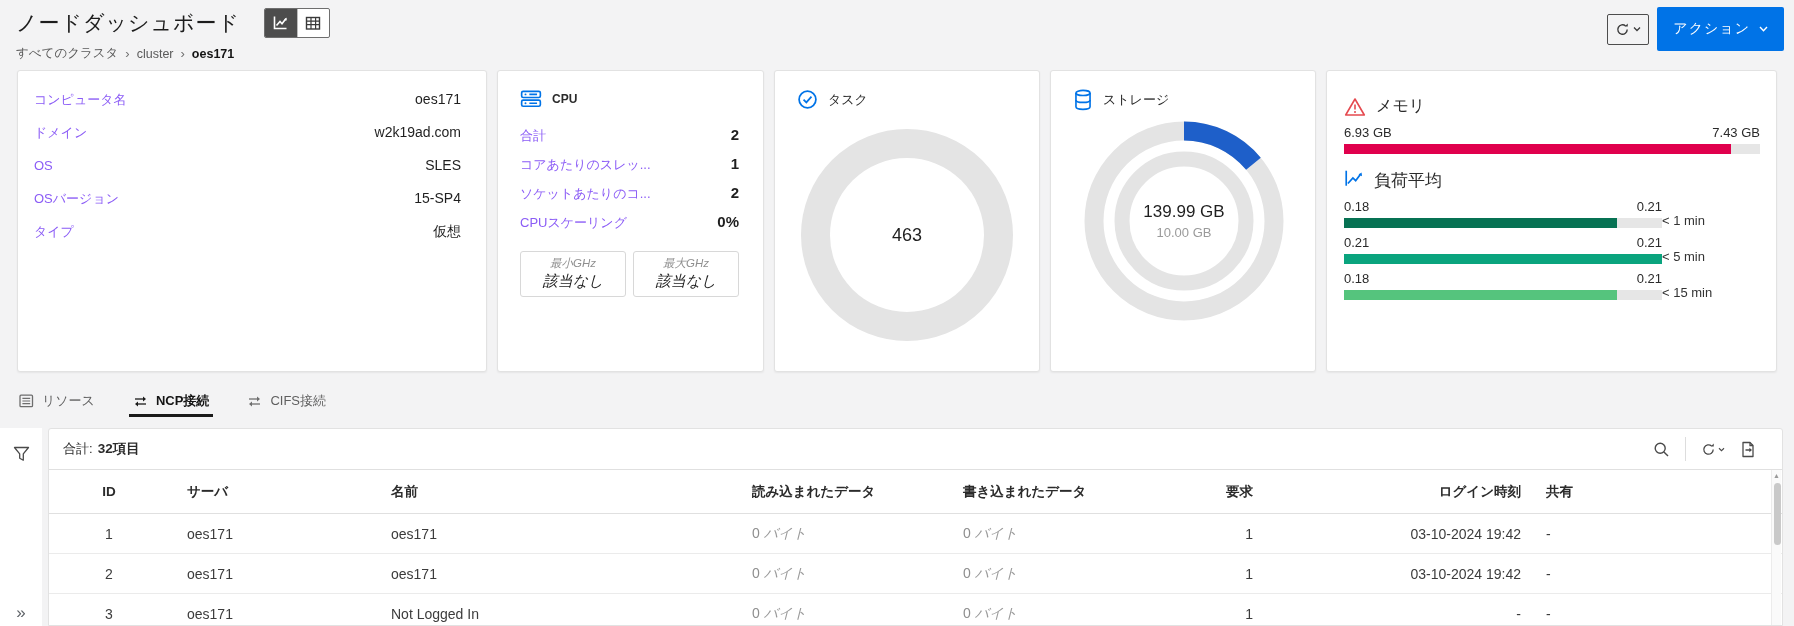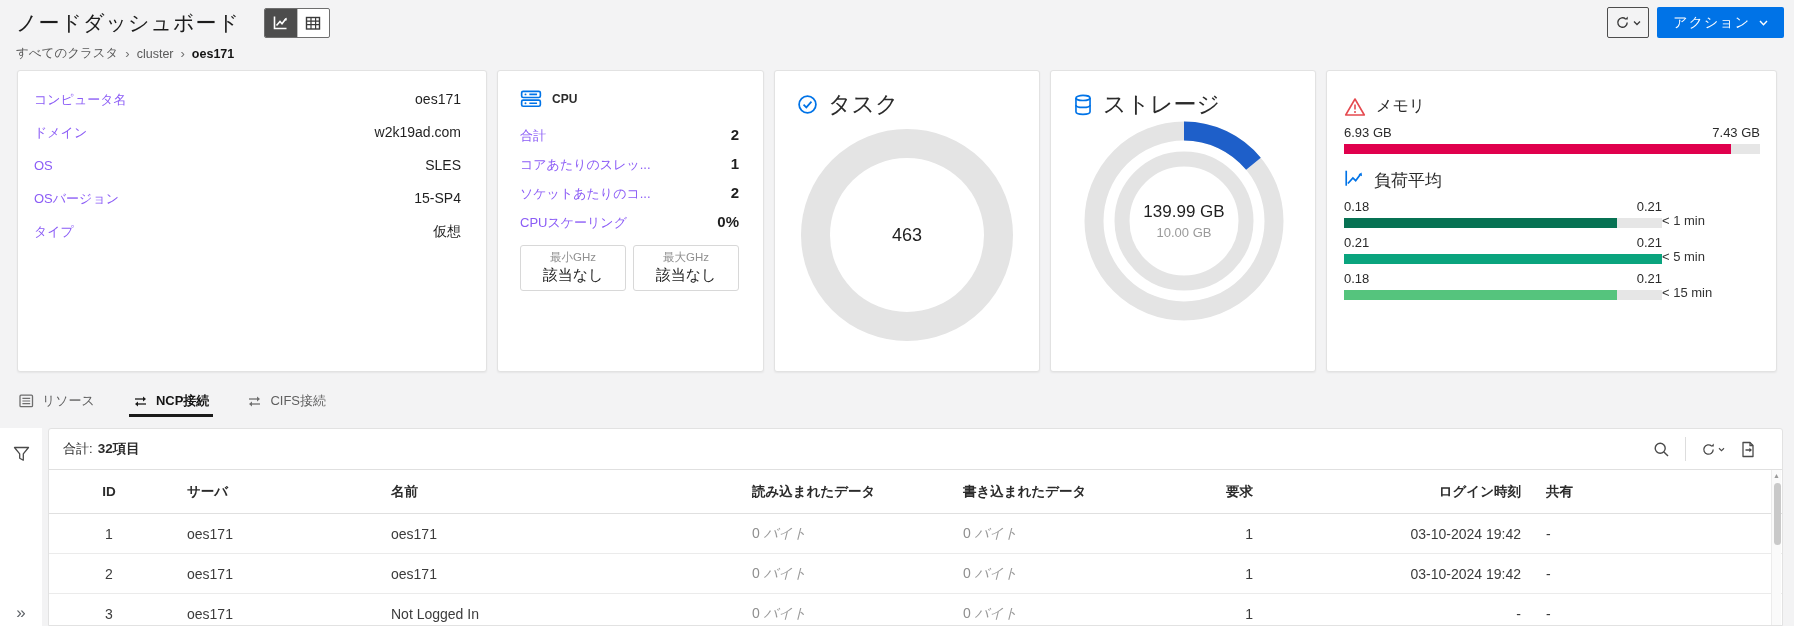--- a/index.html
+++ b/index.html
@@ -10,21 +10,21 @@
   
   .topbar { position:relative; height:66px; padding:0 16px; }
   .title-row { display:flex; align-items:center; padding-top:8px; }
   .page-title { font-size:21px; font-weight:400; color:#1c1c1c; letter-spacing:1px; }
   .view-toggle { display:flex; margin-left:24px; border:1px solid #6e6e6e; border-radius:2px; overflow:hidden; background:#fff; }
   .toggle-btn { width:32px; height:28px; display:flex; align-items:center; justify-content:center; cursor:pointer; }
   .toggle-btn + .toggle-btn { border-left:1px solid #bdbdbd; }
   .toggle-btn.selected { background:#4d4d4d; }
   .top-actions { position:absolute; right:10px; top:7px; display:flex; gap:8px; align-items:center; }
   .refresh-btn { width:42px; height:31px; border:1px solid #4d4d4d; border-radius:2px; background:transparent; display:flex; align-items:center; justify-content:center; gap:3px; cursor:pointer; }
-  .action-btn { height:31px; border:none; color:#fff; padding:0 16px; font-size:14px; display:flex; align-items:center; gap:9px; border-radius:2px; cursor:pointer; font-family:inherit; letter-spacing:1px; }
+  .action-btn { height:44px; border:none; color:#fff; padding:0 16px; font-size:14px; display:flex; align-items:center; gap:9px; border-radius:2px; cursor:pointer; font-family:inherit; letter-spacing:1px; }
   .breadcrumb { margin-top:7px; font-size:12.5px; color:#5a5a5a; display:flex; gap:7px; align-items:center; }
   .breadcrumb .crumb { cursor:pointer; }
   .breadcrumb .sep { color:#707070; font-size:13px; }
   .breadcrumb .current { color:#141414; font-weight:700; }
 
   
   .cards { display:flex; gap:10px; margin:4px 17px 0; height:302px; }
   .card { background:#fff; border:1px solid #e2e2e2; border-radius:3px; box-shadow:0 1px 2px rgba(0,0,0,.06); position:relative; }
   .card-general { width:470px; padding:20px 25px 0 16px; }
   .card-cpu     { width:267px; padding:18px 24px 0 22px; }
@@ -32,25 +32,25 @@
   .card-storage { width:266px; padding:18px 0 0 22px; }
   .card-memory  { width:451px; padding:25px 16px 0 17px; }
 
   .card-title { font-size:16px; color:#2b2b2b; }
   .kv-row { display:flex; justify-content:space-between; align-items:baseline; margin-bottom:16px; line-height:16px; }
   .kv-label { font-size:13px; color:#8b5cf6; white-space:nowrap; overflow:hidden; }
   .kv-value { font-size:14px; color:#1f1f1f; }
   .card-general .card-title { margin-bottom:16px; }
 
   .icon-title { display:flex; align-items:center; gap:10px; margin-bottom:18px; }
-  .icon-title .card-title { font-size:23px; }
+  .icon-title .card-title { font-size:13px; }
   .card-cpu .card-title { font-weight:700; font-size:12px; }
   .card-cpu .kv-row { margin-bottom:12px; }
   .card-cpu .kv-value { font-weight:700; font-size:15px; }
-  .ghz-row { display:flex; gap:7px; margin-top:14px; }
+  .ghz-row { display:flex; gap:7px; margin-top:20px;font-style:italic; }
   .ghz-box { flex:1; border:1px solid #d8d8d8; border-radius:3px; text-align:center; padding:4px 0 5px; cursor:default; }
   .ghz-label { font-size:11.5px; color:#8f8f8f; }
   .ghz-value { font-size:15px; color:#222; margin-top:1px; }
 
   .donut-ring { position:absolute; left:26px; top:58px; width:212px; height:212px; border:29px solid #e4e4e4; border-radius:50%; display:flex; align-items:center; justify-content:center; }
   .donut-center { font-size:18px; color:#1f1f1f;text-align:right; }
 
   .storage-rings { position:absolute; left:33px; top:50px; width:200px; height:200px; }
   .storage-center { position:absolute; left:33px; top:50px; width:200px; height:200px; display:flex; flex-direction:column; align-items:center; justify-content:center; gap:3px; }
   .storage-primary { font-size:17px; color:#1f1f1f; }

